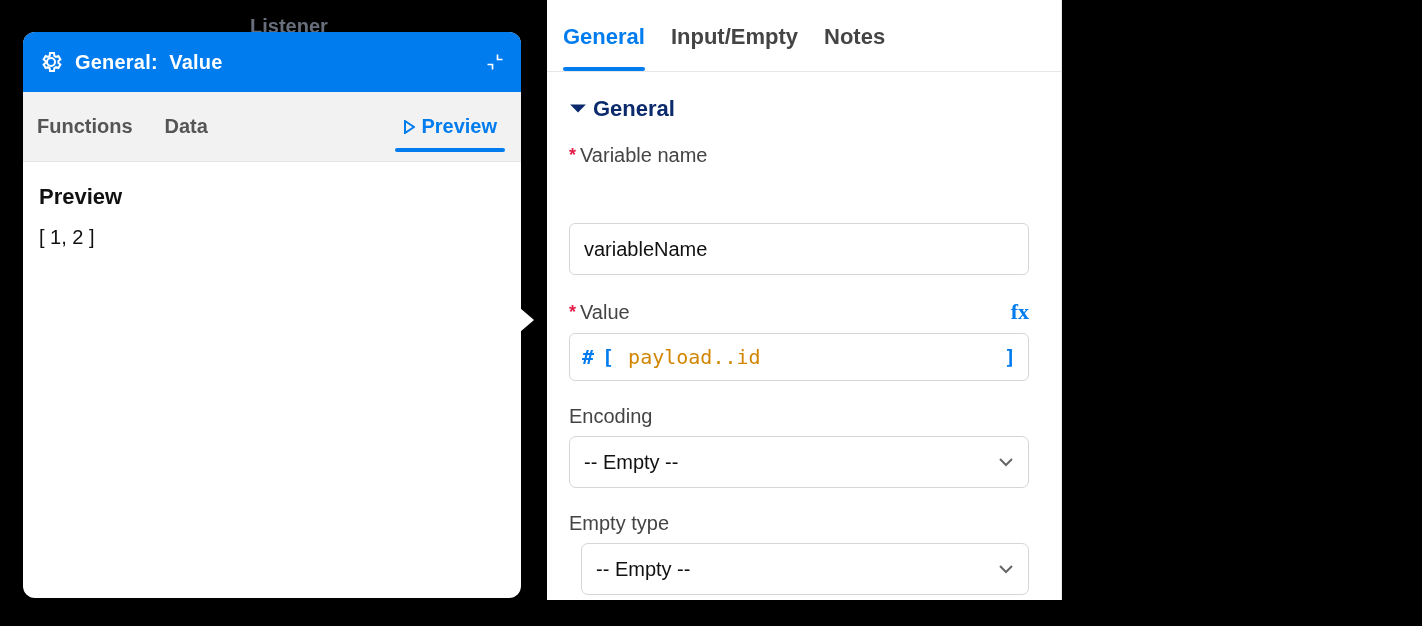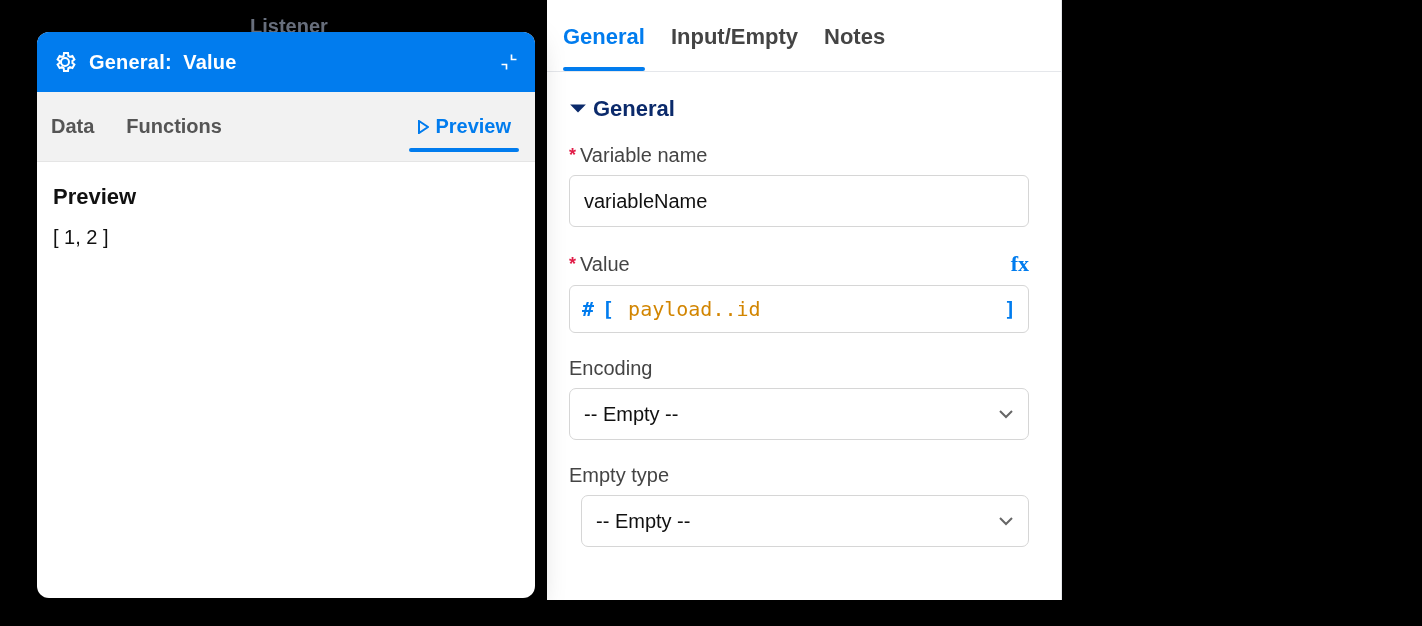--- a/index.html
+++ b/index.html
@@ -4,21 +4,21 @@
 <style>
   * { box-sizing: border-box; margin: 0; padding: 0; }
   html, body { width: 1422px; height: 626px; font-family: -apple-system, BlinkMacSystemFont, "Segoe UI", Helvetica, Arial, sans-serif; background:#000; }
   .stage { position:relative; width:1138px; height:626px; background:#000; overflow:hidden; }
 
   
   .bg-hint { position:absolute; left:250px; top:15px; color:#6b7280; font-size:20px; font-weight:600; }
 
   
   .popover {
-    position:absolute; left:37px; top:32px; width:498px; height:566px;
+    position:absolute; left:23px; top:32px; width:498px; height:566px;
     background:#fff; border-radius:12px; overflow:hidden;
     box-shadow:0 10px 30px rgba(0,0,0,.25);
   }
   .popover-pointer {
     position:absolute; left:520px; top:308px; width:0; height:0;
     border-top:12px solid transparent; border-bottom:12px solid transparent;
     border-left:14px solid #fff;
   }
   .pop-header {
     height:60px; background:#017cee; color:#fff; display:flex; align-items:center;
@@ -73,21 +73,21 @@
   .section-header .chev { width:18px; height:18px; color:#0b2a6b; }
   .section-header .label { font-size:22px; font-weight:700; color:#0b2a6b; }
 
   .field { margin-bottom:24px; }
   .field-label-row { display:flex; align-items:center; margin-bottom:8px; }
   .field-label-row .req { color:#e11d48; font-weight:700; margin-right:4px; font-size:18px;}
   .field-label-row .lbl { color:#444; font-size:20px; flex:1; }
   .field-label-row .fx { color:#017cee; font-family:"Times New Roman", serif; font-size:22px; font-weight:700; cursor:pointer; }
   .text-input {
     width:100%; height:52px; border:1px solid #d6d6d6; border-radius:6px;
-    padding:16px 14px; font-size:20px; color:#111; outline:none;
+    padding:16px 14px; font-size:20px; color:#111; outline:none;margin-top:48px;
   }
   .expr-input {
     width:100%; height:48px; border:1px solid #d6d6d6; border-radius:6px;
     padding:0 12px; display:flex; align-items:center; gap:8px; font-size:20px;
     font-family: ui-monospace, Menlo, monospace;
   }
   .expr-input .hash { color:#017cee; font-weight:700; }
   .expr-input .br { color:#017cee; font-weight:700; }
   .expr-input .mid { color:#d28500; flex:1; padding-left:6px; }
   .select {
@@ -179,22 +179,22 @@
       <div class="title">
         <span>General:</span>
         <span class="sub">&nbsp;</span><span class="sub">Value</span>
       </div>
       <svg class="collapse-icon" viewBox="0 0 24 24">
         <path fill="currentColor" d="M14 3h2v5h5v2h-7V3zM3 14h7v7H8v-5H3v-2z"></path>
       </svg>
     </div>
 
     <div class="pop-tabs">
+      <div class="pop-tab">Functions</div>
       <div class="pop-tab">Data</div>
-      <div class="pop-tab">Functions</div>
       <div class="spacer"></div>
       <div class="pop-tab active">
         <span class="tri">
           <svg width="12" height="14" viewBox="0 0 12 14">
               <path fill="none" stroke="#017cee" stroke-width="2" d="M2 1l9 6-9 6V1z"></path>
             </svg>
         </span>
         <span>Preview</span>
       </div>
     </div>

